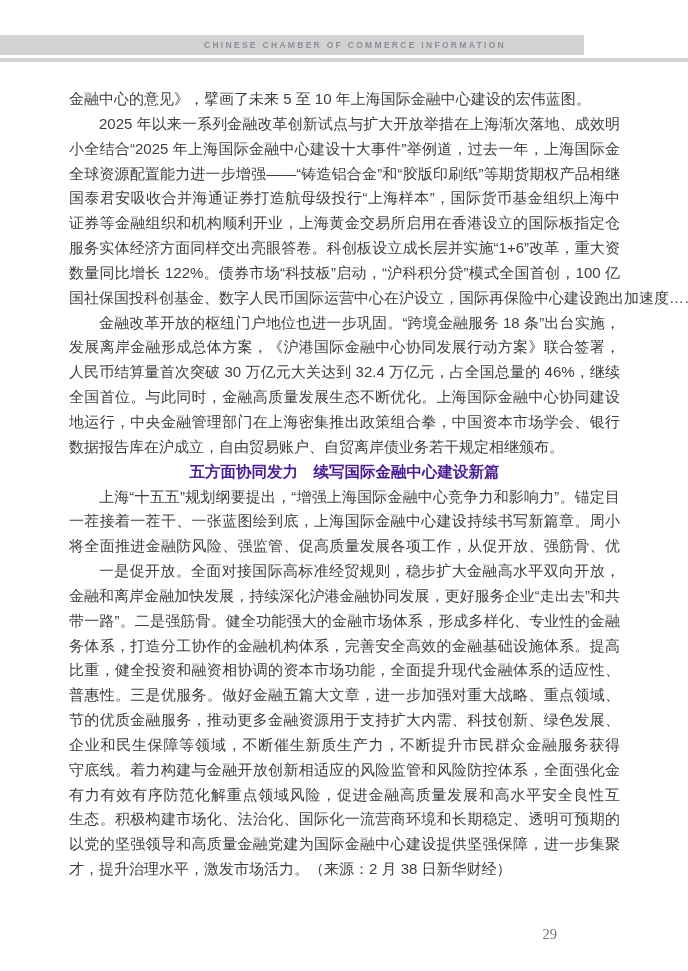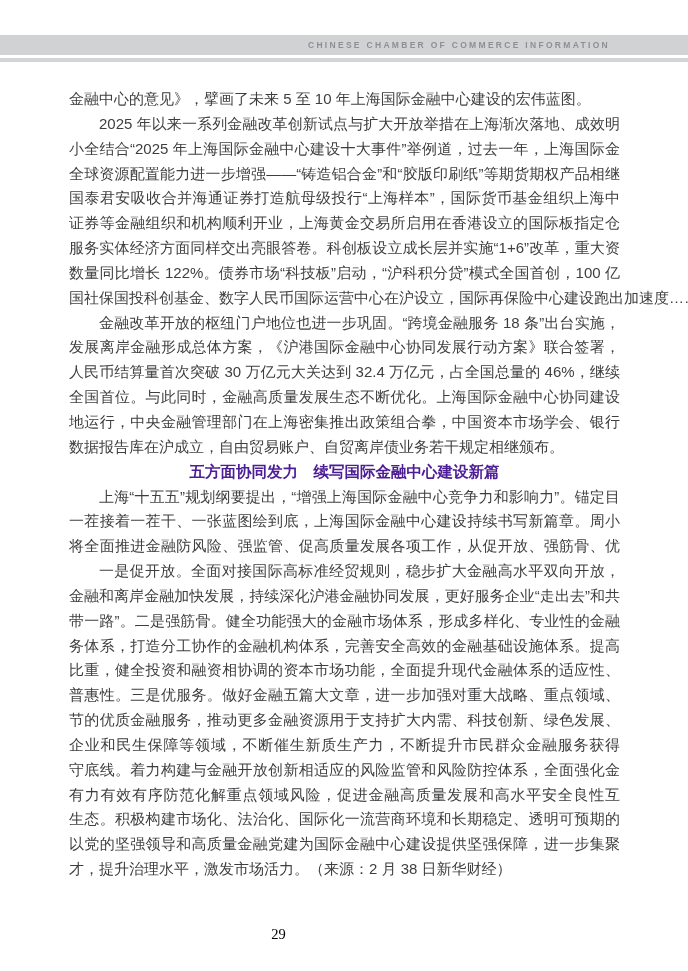--- a/index.html
+++ b/index.html
@@ -8,21 +8,21 @@
     background: #ffffff;
     font-family: "Liberation Sans", sans-serif;
     position: relative;
     overflow: hidden;
   }
   .page { position: absolute; inset: 0; background: #fff; }
 
   
   .band {
     position: absolute; left: 0; top: 35px;
-    width: 688px; height: 20px;
+    width: 584px; height: 20px;
     background: #d1d2d4;
     display: flex; align-items: center; justify-content: flex-end;
   }
   .band-text {
     padding-right: 78px;
     font-size: 8.5px; font-weight: bold;
     letter-spacing: 2.3px;
     color: #8e8f93;
     white-space: nowrap;
   }
@@ -55,24 +55,24 @@
   }
   .line.closing {
     display: flex; justify-content: flex-start;
     white-space: nowrap;
   }
 
   
   .page-number {
     position: absolute; left: 0; top: 926px;
     width: 557px;
-    text-align: center;
+    text-align: right;
     font-family: "Liberation Serif", serif;
     font-size: 14.5px;
-    color: #000000;
+    color: #737373;
   }
 </style>
 </head>
 <body>
 
 <div class="page">
 
   <div class="band">
     <div class="band-text">CHINESE CHAMBER OF COMMERCE INFORMATION</div>
   </div>

